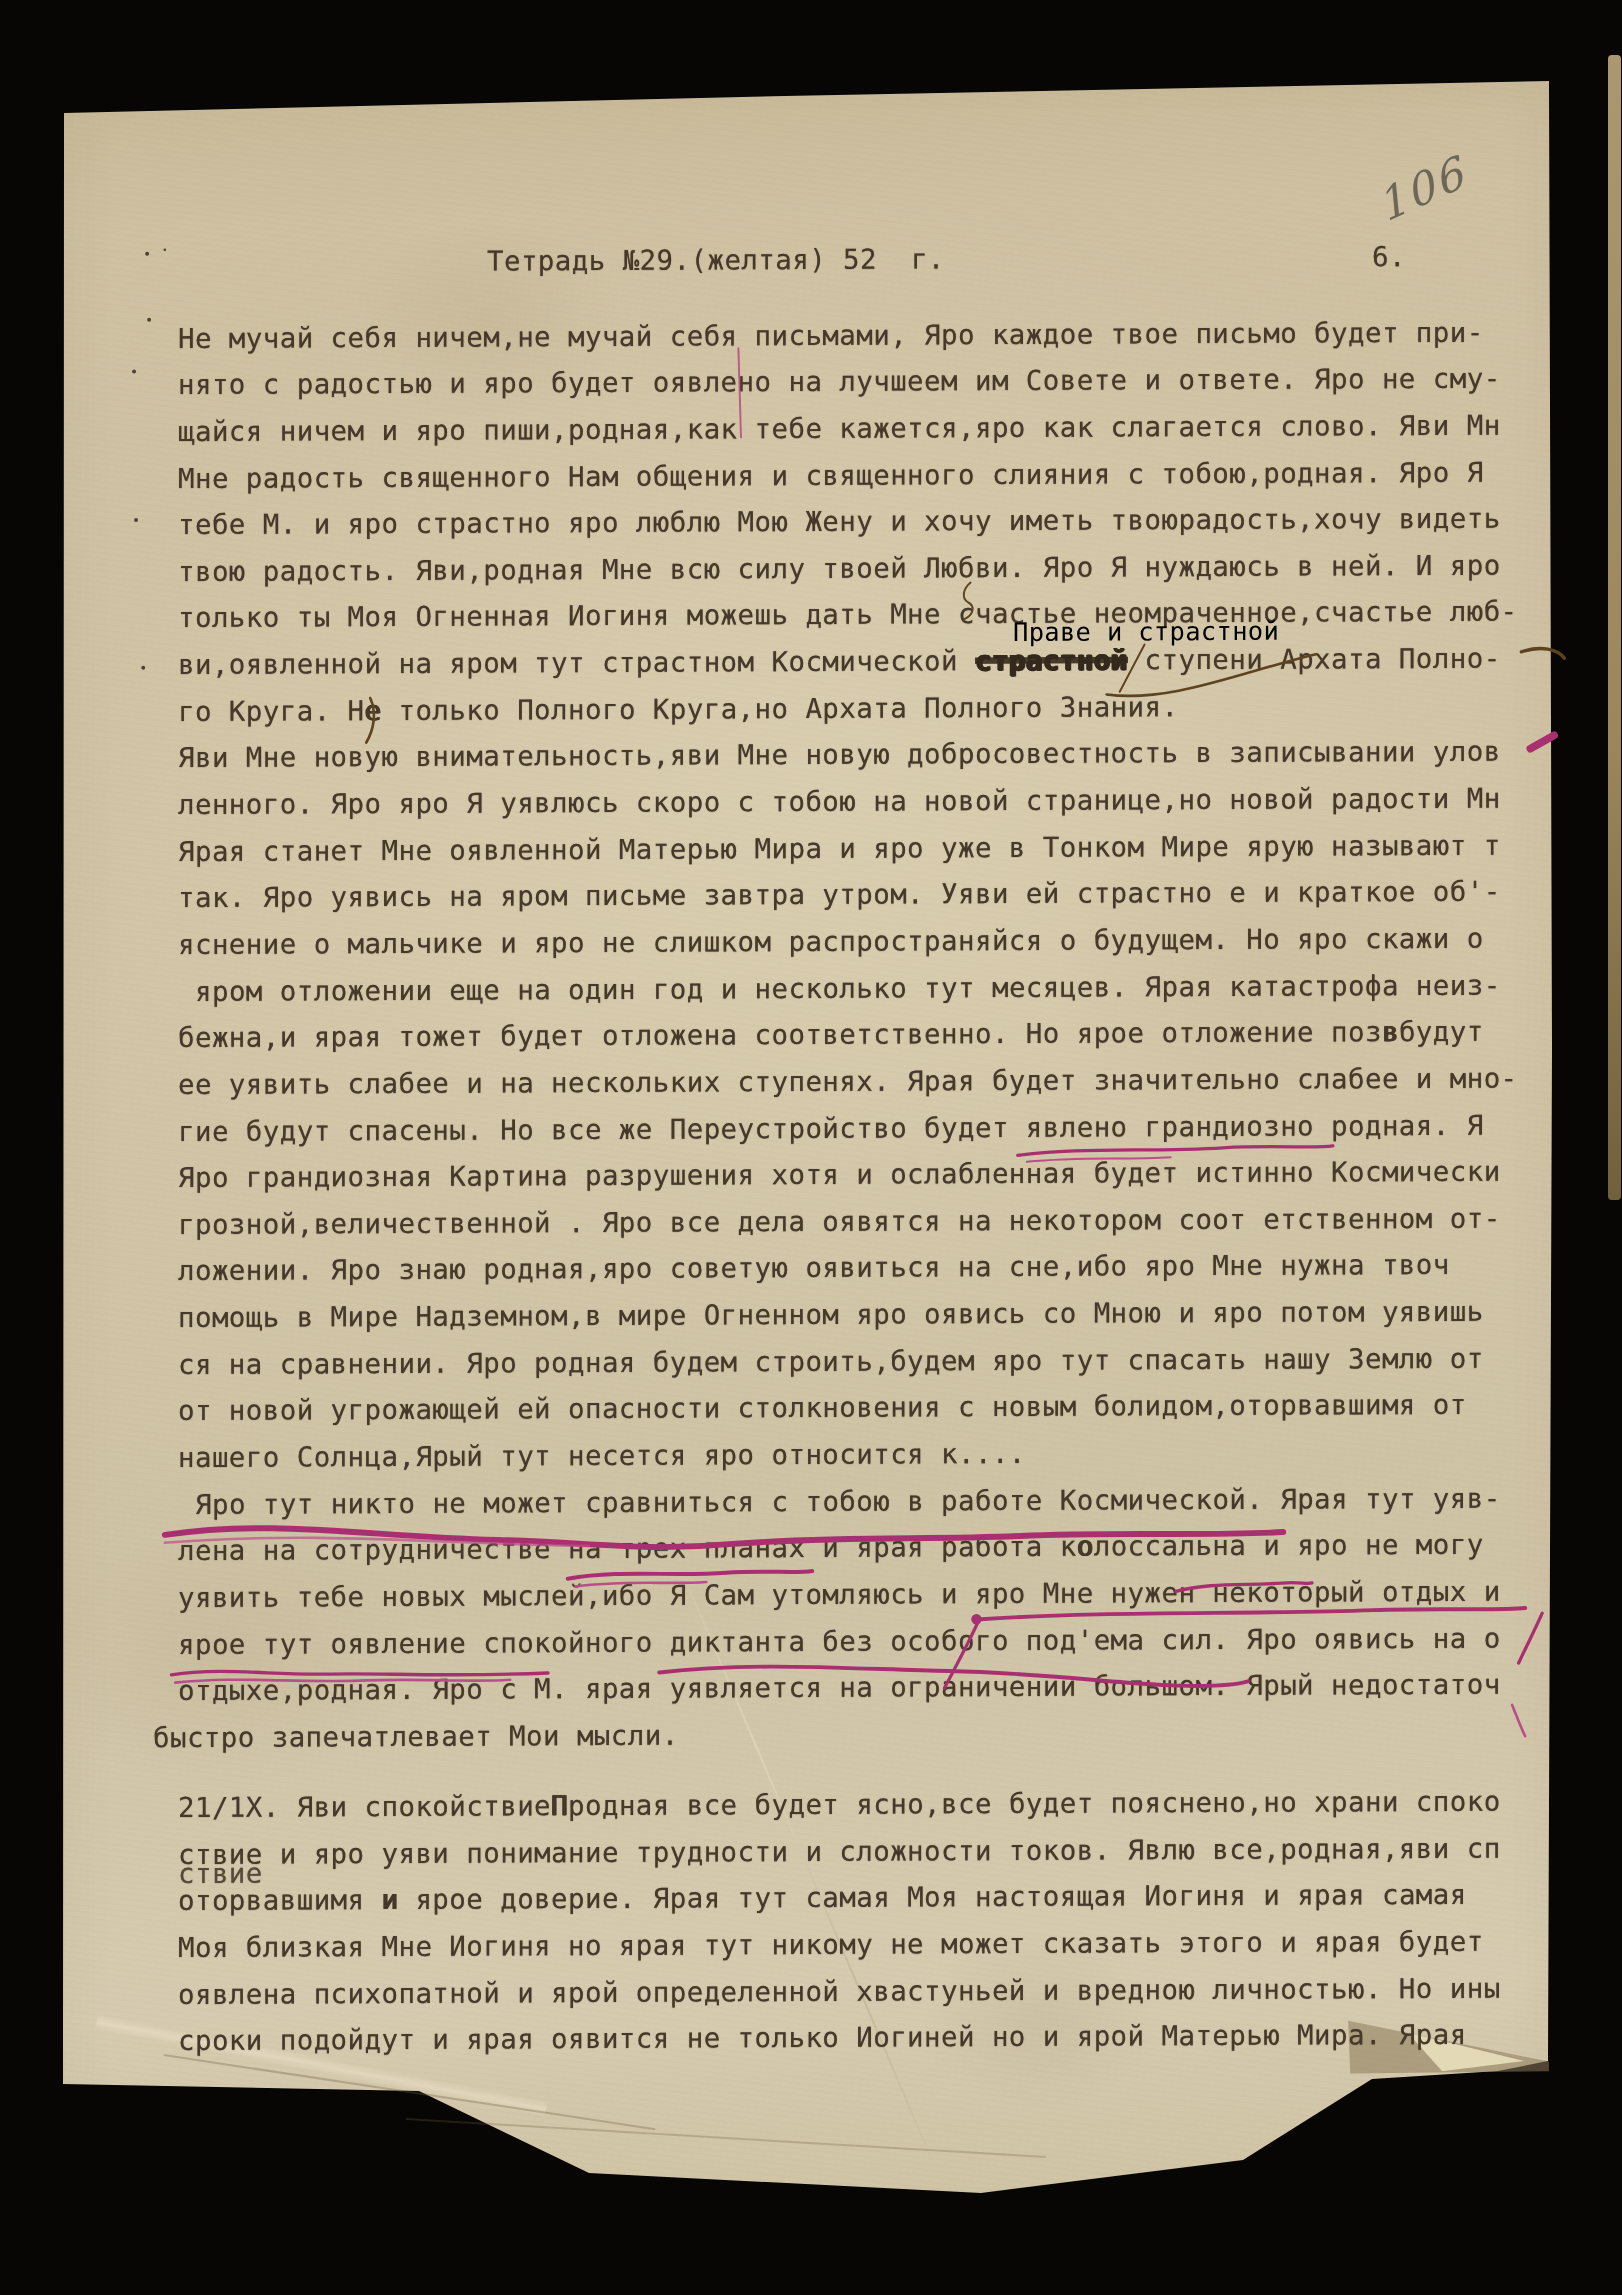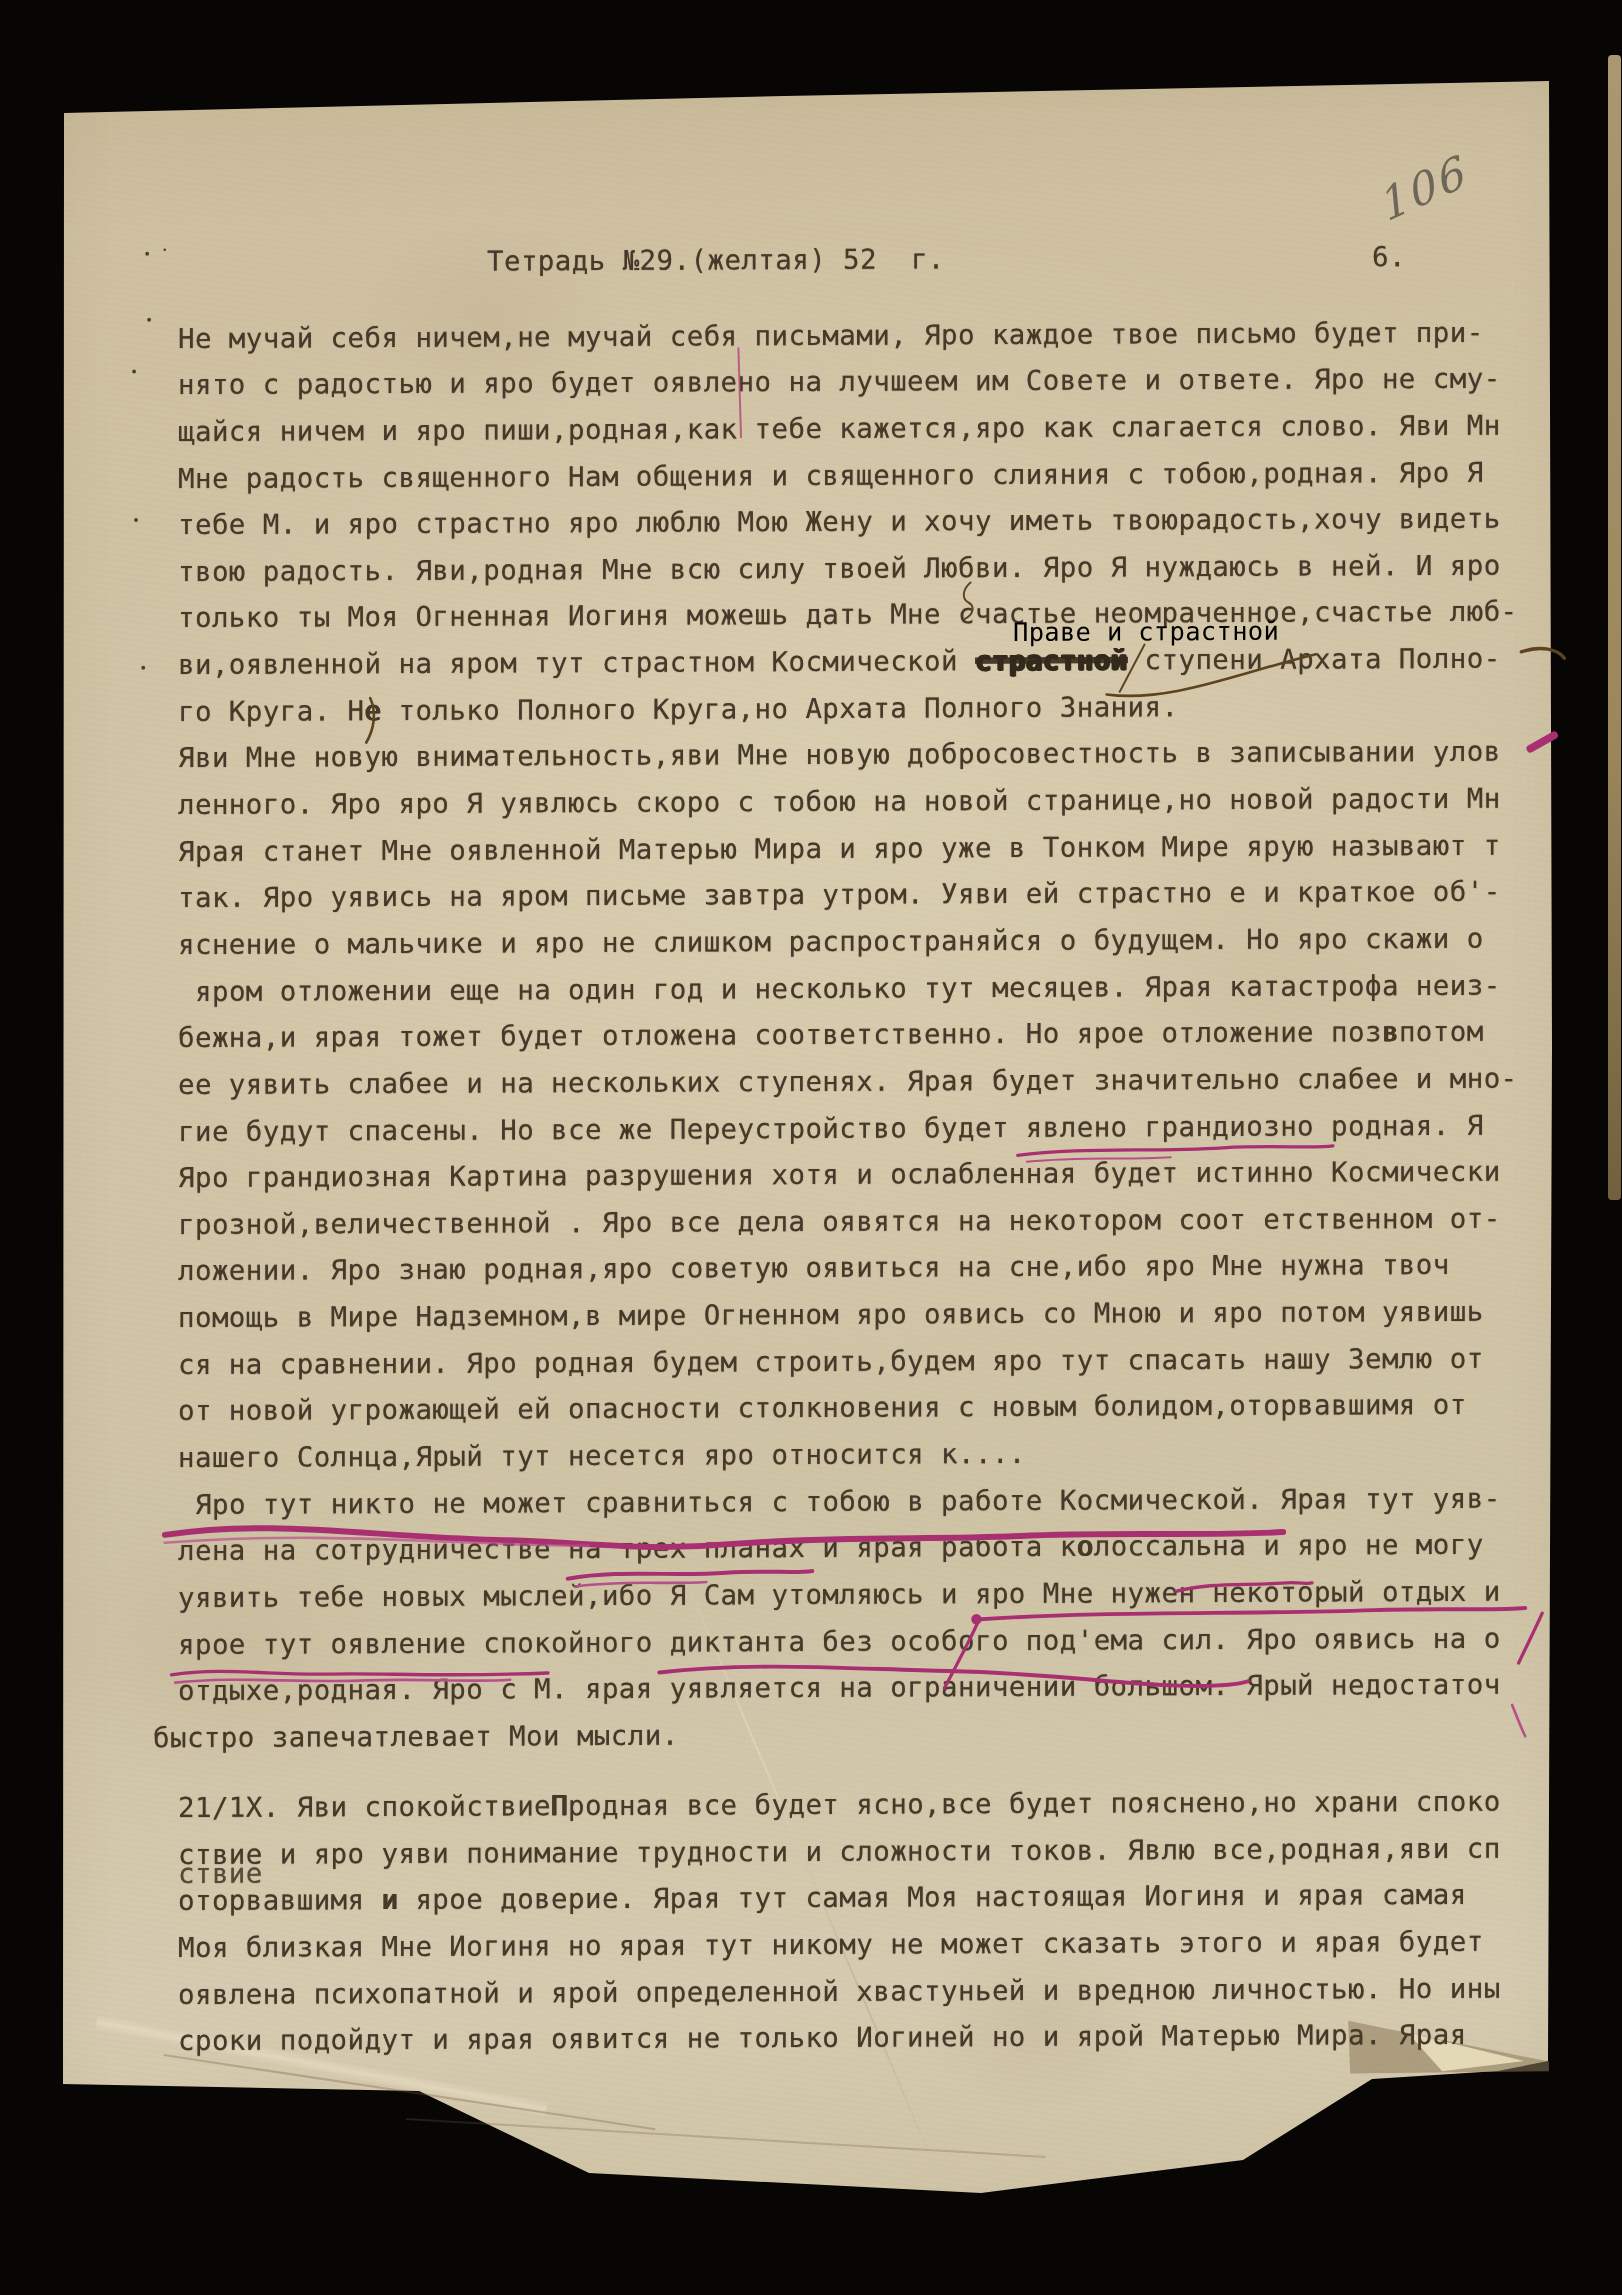--- a/index.html
+++ b/index.html
@@ -86,21 +86,21 @@
         <div class="tl" style="top: 552px; left: 178px;"><span>твою радость. Яви,родная Мне всю силу твоей Любви. Яро Я нуждаюсь в ней. И яро</span></div>
         <div class="tl" style="top: 598px; left: 178px;"><span>только ты Моя Огненная Иогиня можешь дать Мне счастье неомраченное,счастье люб-</span></div>
         <div class="tl" style="top: 645px; left: 178px;"><span>ви,оявленной на яром тут страстном Космической </span><span class="xx">страстной</span><span> ступени Архата Полно-</span></div>
         <div class="tl" style="top: 692px; left: 178px;"><span>го Круга. Н</span><span class="ot">е</span><span> только Полного Круга,но Архата Полного Знания.</span></div>
         <div class="tl" style="top: 738px; left: 178px;"><span>Яви Мне новую внимательность,яви Мне новую добросовестность в записывании улов</span></div>
         <div class="tl" style="top: 785px; left: 178px;"><span>ленного. Яро яро Я уявлюсь скоро с тобою на новой странице,но новой радости Мн</span></div>
         <div class="tl" style="top: 832px; left: 178px;"><span>Ярая станет Мне оявленной Матерью Мира и яро уже в Тонком Мире ярую называют т</span></div>
         <div class="tl" style="top: 878px; left: 178px;"><span>так. Яро уявись на яром письме завтра утром. Уяви ей страстно е и краткое об'-</span></div>
         <div class="tl" style="top: 925px; left: 178px;"><span>яснение о мальчике и яро не слишком распространяйся о будущем. Но яро скажи о</span></div>
         <div class="tl" style="top: 972px; left: 195px;"><span>яром отложении еще на один год и несколько тут месяцев. Ярая катастрофа неиз-</span></div>
-        <div class="tl" style="top: 1018px; left: 178px;"><span>бежна,и ярая тожет будет отложена соответственно. Но ярое отложение поз</span><span class="ot">в</span><span>потом</span></div>
+        <div class="tl" style="top: 1018px; left: 178px;"><span>бежна,и ярая тожет будет отложена соответственно. Но ярое отложение поз</span><span class="ot">в</span><span>будут</span></div>
         <div class="tl" style="top: 1065px; left: 178px;"><span>ее уявить слабее и на нескольких ступенях. Ярая будет значительно слабее и мно-</span></div>
         <div class="tl" style="top: 1112px; left: 178px;"><span>гие будут спасены. Но все же Переустройство будет явлено грандиозно родная. Я</span></div>
         <div class="tl" style="top: 1158px; left: 178px;"><span>Яро грандиозная Картина разрушения хотя и ослабленная будет истинно Космически</span></div>
         <div class="tl" style="top: 1205px; left: 178px;"><span>грозной,величественной . Яро все дела оявятся на некотором соот етственном от-</span></div>
         <div class="tl" style="top: 1251px; left: 178px;"><span>ложении. Яро знаю родная,яро советую оявиться на сне,ибо яро Мне нужна твоч</span></div>
         <div class="tl" style="top: 1298px; left: 178px;"><span>помощь в Мире Надземном,в мире Огненном яро оявись со Мною и яро потом уявишь</span></div>
         <div class="tl" style="top: 1345px; left: 178px;"><span>ся на сравнении. Яро родная будем строить,будем яро тут спасать нашу Землю от</span></div>
         <div class="tl" style="top: 1391px; left: 178px;"><span>от новой угрожающей ей опасности столкновения с новым болидом,оторвавшимя от</span></div>
         <div class="tl" style="top: 1438px; left: 178px;"><span>нашего Солнца,Ярый тут несется яро относится к....</span></div>
         <div class="tl" style="top: 1485px; left: 195px;"><span>Яро тут никто не может сравниться с тобою в работе Космической. Ярая тут уяв-</span></div>

